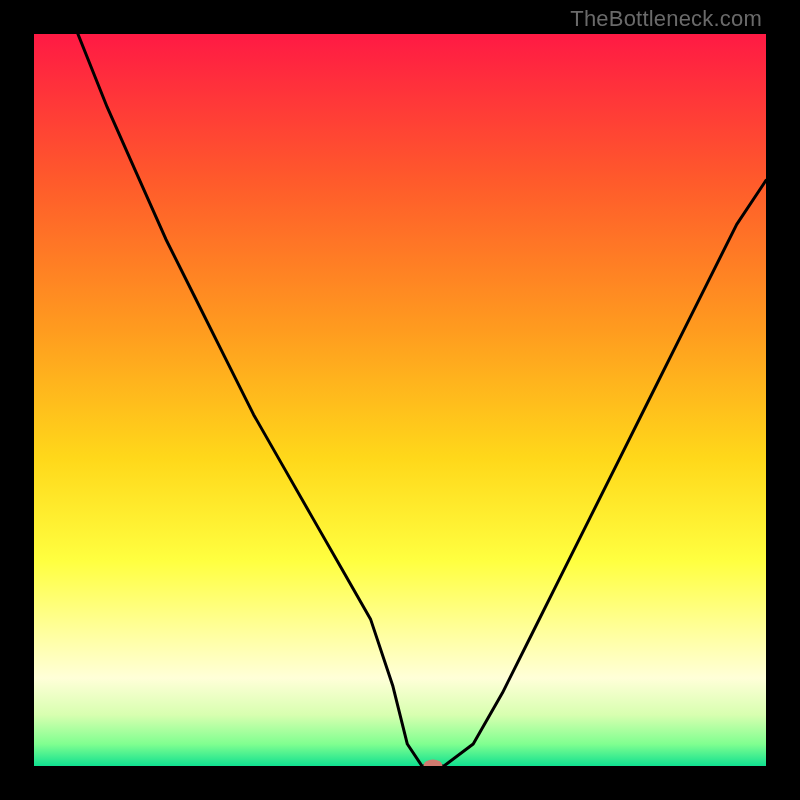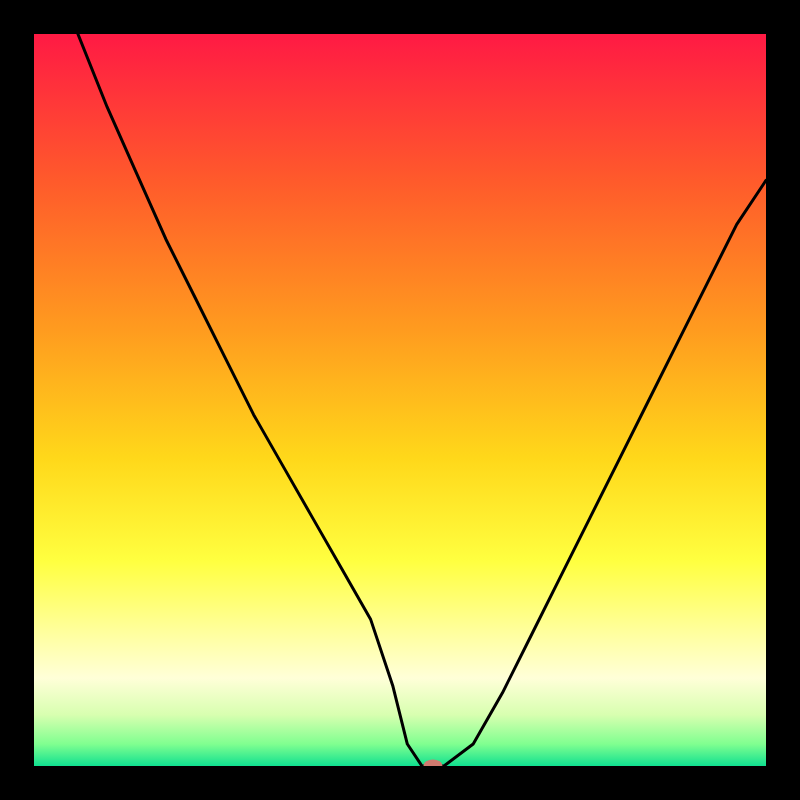--- a/index.html
+++ b/index.html
@@ -32,20 +32,21 @@
     font-size: 22px;
     font-weight: 500;
     letter-spacing: 0.2px;
     user-select: none;
   }
 </style>
 </head>
 <body>
 <div class="frame">
 
+  <div class="attribution">TheBottleneck.com</div>
 
   <svg class="plot-area" viewBox="0 0 100 100" preserveAspectRatio="none">
     <defs>
       <linearGradient id="heat" x1="0" y1="0" x2="0" y2="1">
 
       <stop offset="0%" stop-color="#ff1a44"></stop>
           <stop offset="20%" stop-color="#ff5a2b"></stop>
           <stop offset="40%" stop-color="#ff9a1f"></stop>
           <stop offset="57.99999999999999%" stop-color="#ffd81a"></stop>
           <stop offset="72%" stop-color="#ffff40"></stop>

